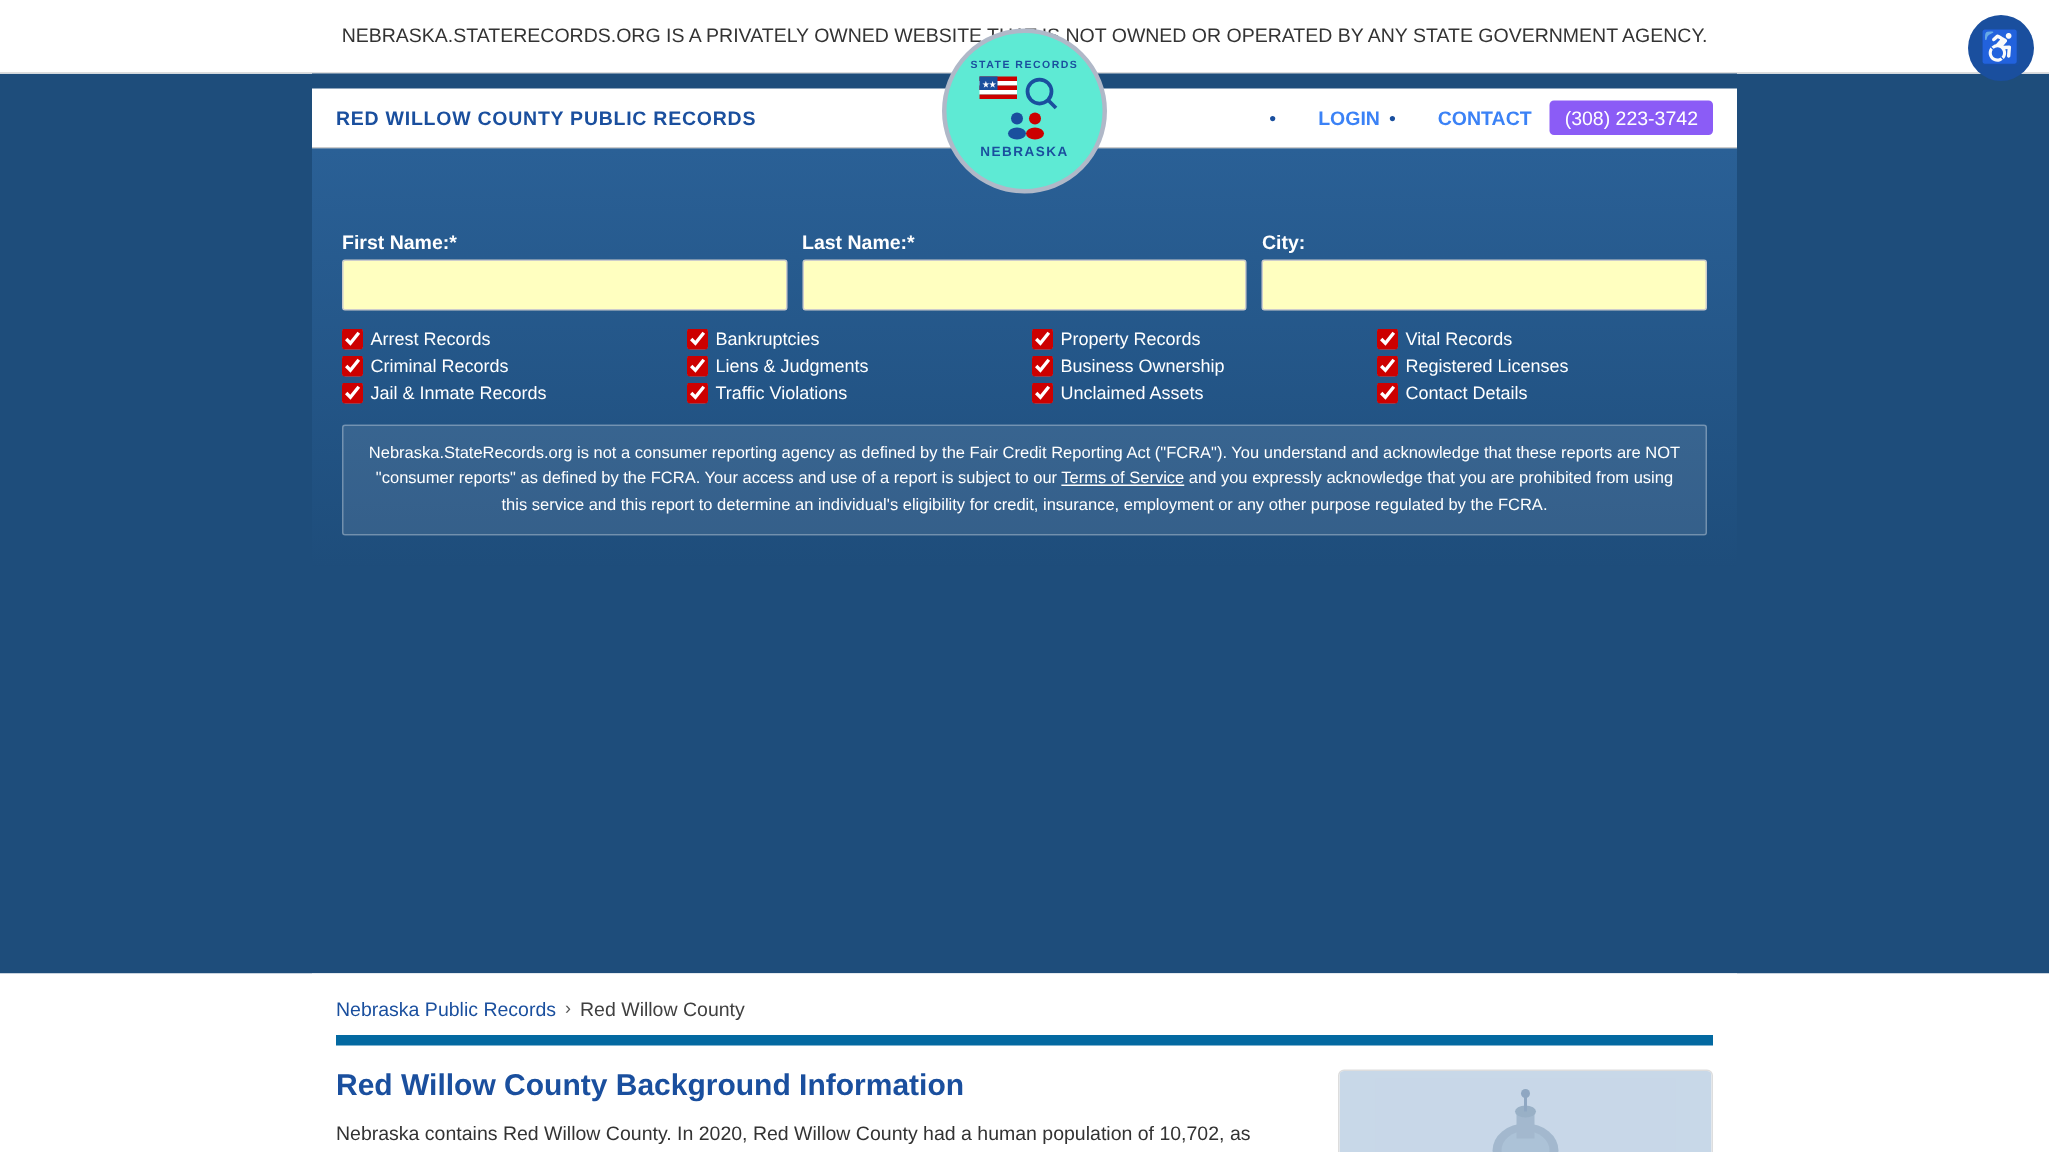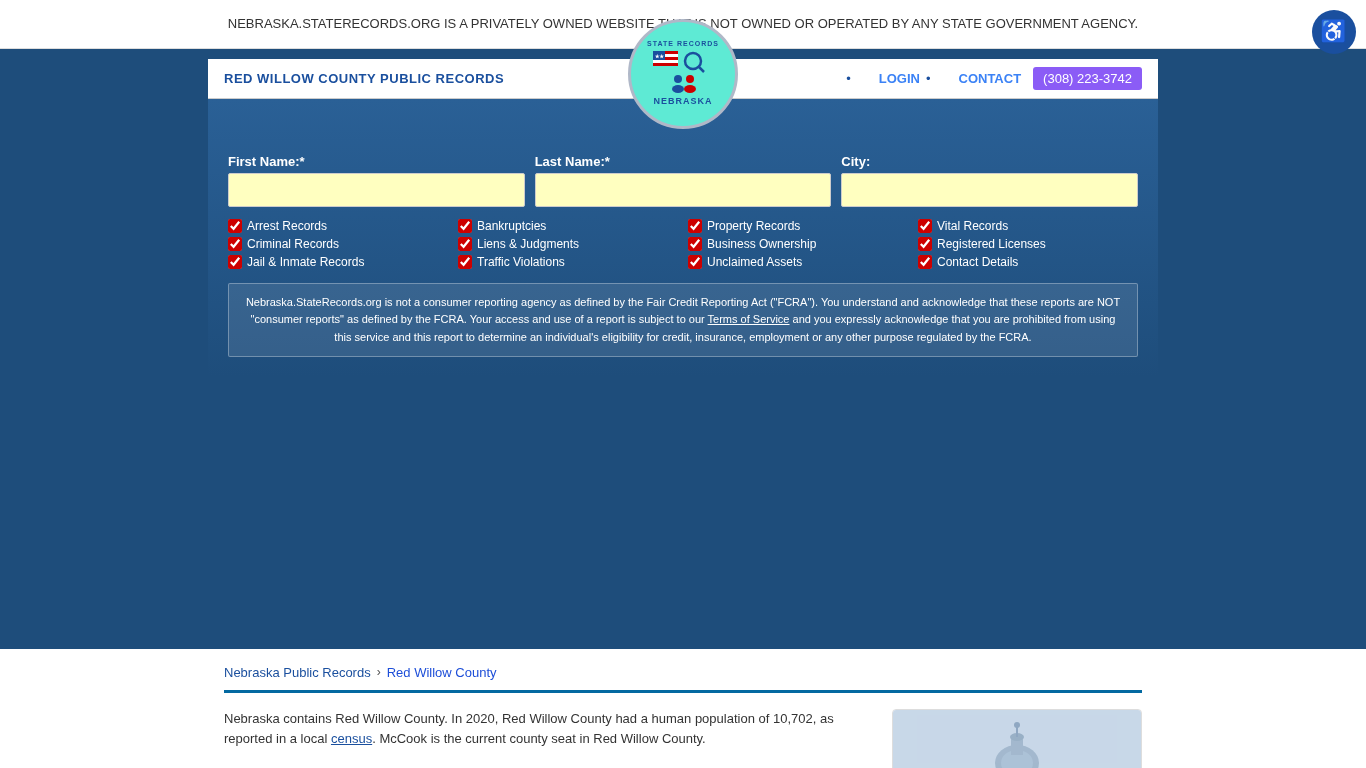--- a/index.html
+++ b/index.html
@@ -211,26 +211,26 @@
     }
 
     
     #breadcrumb {
       display: flex;
       align-items: center;
       gap: 6px;
       font-size: 13px;
       color: #1a4f9e;
       margin-bottom: 16px;
-      border-bottom: 3px solid #0369a1;
+      border-bottom: 7px solid #0369a1;
       padding-bottom: 10px;
     }
     #breadcrumb a { color: #1a4f9e; text-decoration: none; }
     #breadcrumb .separator { color: #555; font-size: 12px; }
-    #breadcrumb .current { color: #1d4ed8; }
+    #breadcrumb .current { color: #404040; }
 
     
     #main-content {
       display: flex;
       gap: 20px;
     }
     #left-content {
       flex: 1;
     }
     #right-sidebar {
@@ -406,20 +406,21 @@
   <div id="content-area">
 
     <div id="breadcrumb">
       <a href="#">Nebraska Public Records</a>
       <span class="separator">›</span>
       <span class="current">Red Willow County</span>
     </div>
 
     <div id="main-content">
       <div id="left-content">
+        <h2 class="section-title">Red Willow County Background Information</h2>
         <p class="section-text">
           <span>Nebraska contains Red Willow County. In 2020, Red Willow County had a human population of 10,702, as reported in a local </span><a href="#">census</a><span>. McCook is the current county seat in Red Willow County.</span>
         </p>
 
       </div>
 
       <div id="right-sidebar">
         <div id="sidebar-card">
           <div id="sidebar-building-img">
 

